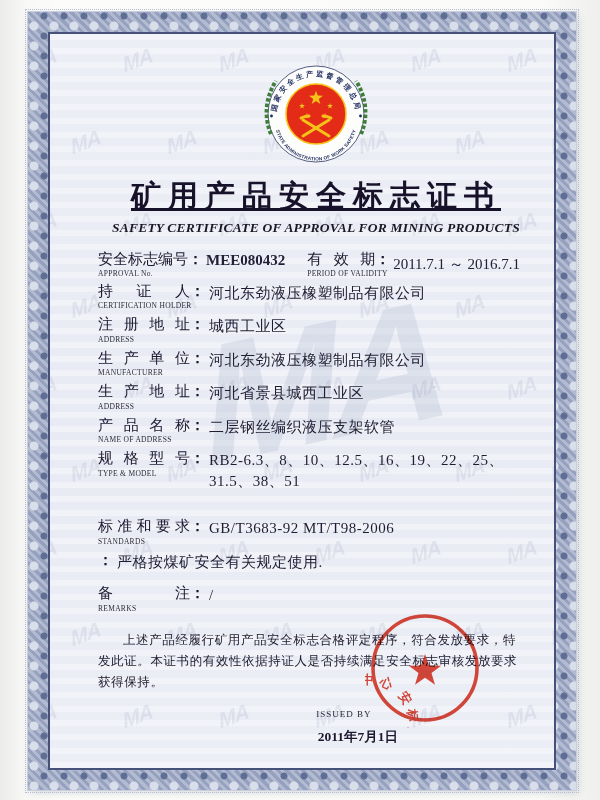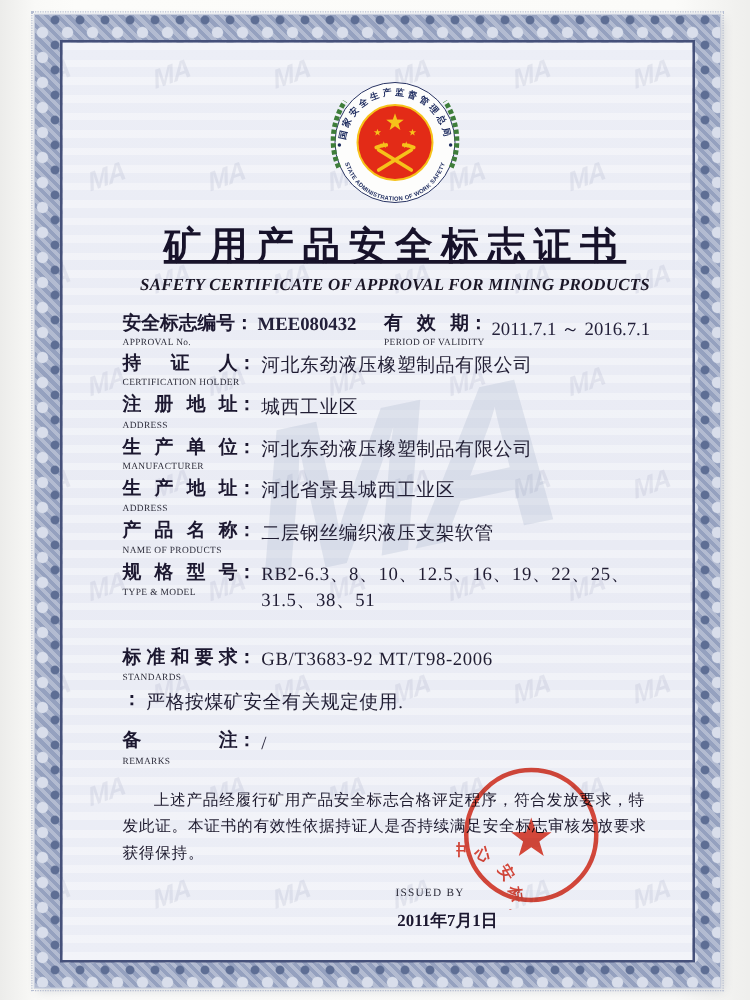--- a/index.html
+++ b/index.html
@@ -70,21 +70,21 @@
     margin-top:3px; text-align:center;
     font-size:13.5px; font-weight:bold; color:#1a1626;
     letter-spacing:.2px; white-space:nowrap;font-style:italic;
   }
   
   .head-row { display:flex; margin-top:15px; align-items:flex-start; }
   .hr-left { display:flex; align-items:flex-start; }
   .hr-right { display:flex; align-items:flex-start; margin-left:22px; }
   .lblock { display:inline-block; }
   .zh-label {
-    display:block; font-size:15px; font-weight:bold; color:#1c1830;
+    display:block; font-size:15px; font-weight:normal; color:#1c1830;
     white-space:nowrap; line-height:1.15;
   }
   .zh-just { text-align:justify; text-align-last:justify; }
   .en-cap {
     display:block; font-size:7.5px; color:#2a2a38;
     letter-spacing:.3px; white-space:nowrap; margin-top:1px;
     font-family:"Liberation Serif","DejaVu Serif",serif;
   }
   .colon { font-size:15px; font-weight:bold; color:#1c1830; line-height:1.15; }
   .hval {
@@ -277,21 +277,21 @@
             <span class="zh-label zh-just">生产地址</span>
             <span class="en-cap">ADDRESS</span>
           </span>
           <span class="colon">：</span>
           <span class="fvalue">河北省景县城西工业区</span>
         </div>
 
         <div class="field-row">
           <span class="flabel lblock">
             <span class="zh-label zh-just">产品名称</span>
-            <span class="en-cap">NAME OF PRODUCTS</span>
+            <span class="en-cap">NAME OF ADDRESS</span>
           </span>
           <span class="colon">：</span>
           <span class="fvalue">二层钢丝编织液压支架软管</span>
         </div>
 
         <div class="field-row">
           <span class="flabel lblock">
             <span class="zh-label zh-just">规格型号</span>
             <span class="en-cap">TYPE &amp; MODEL</span>
           </span>

